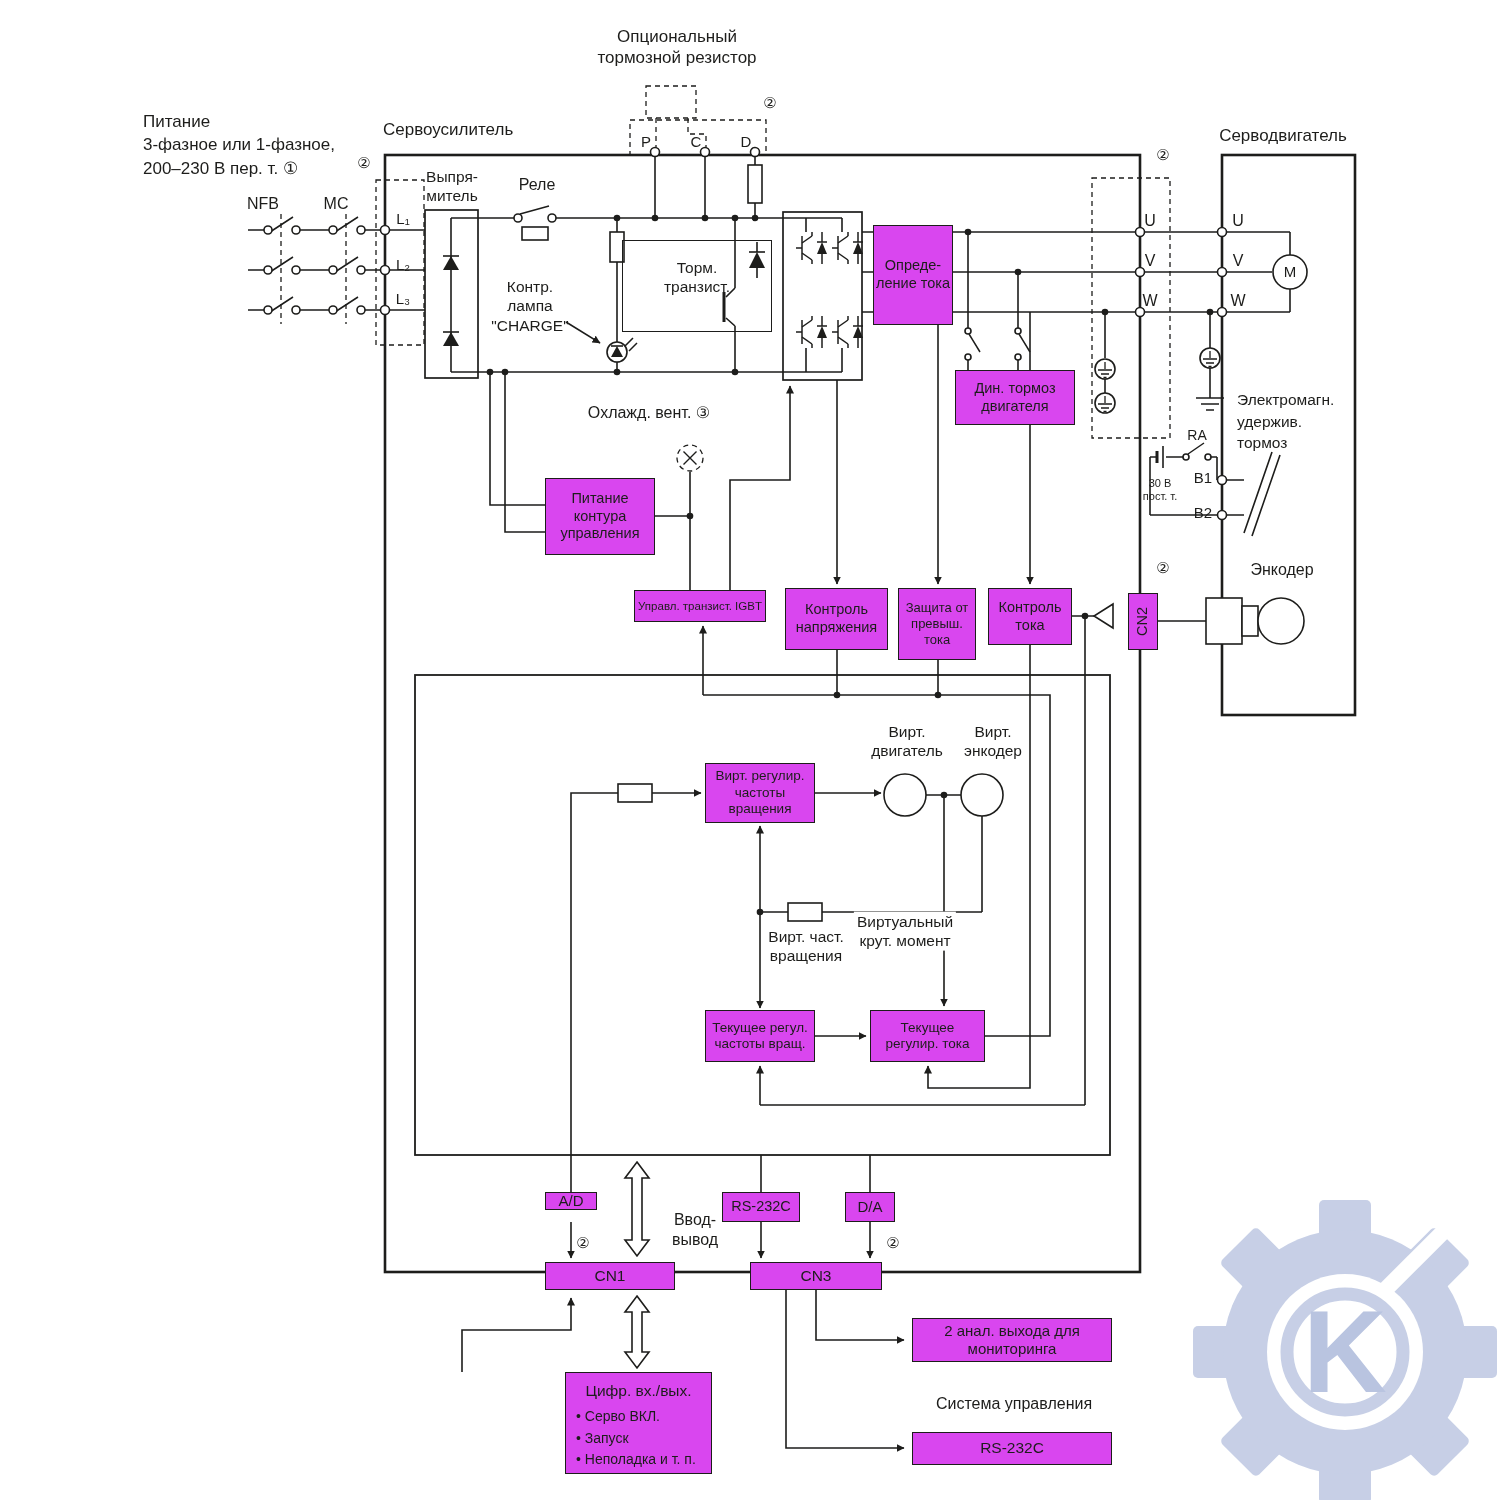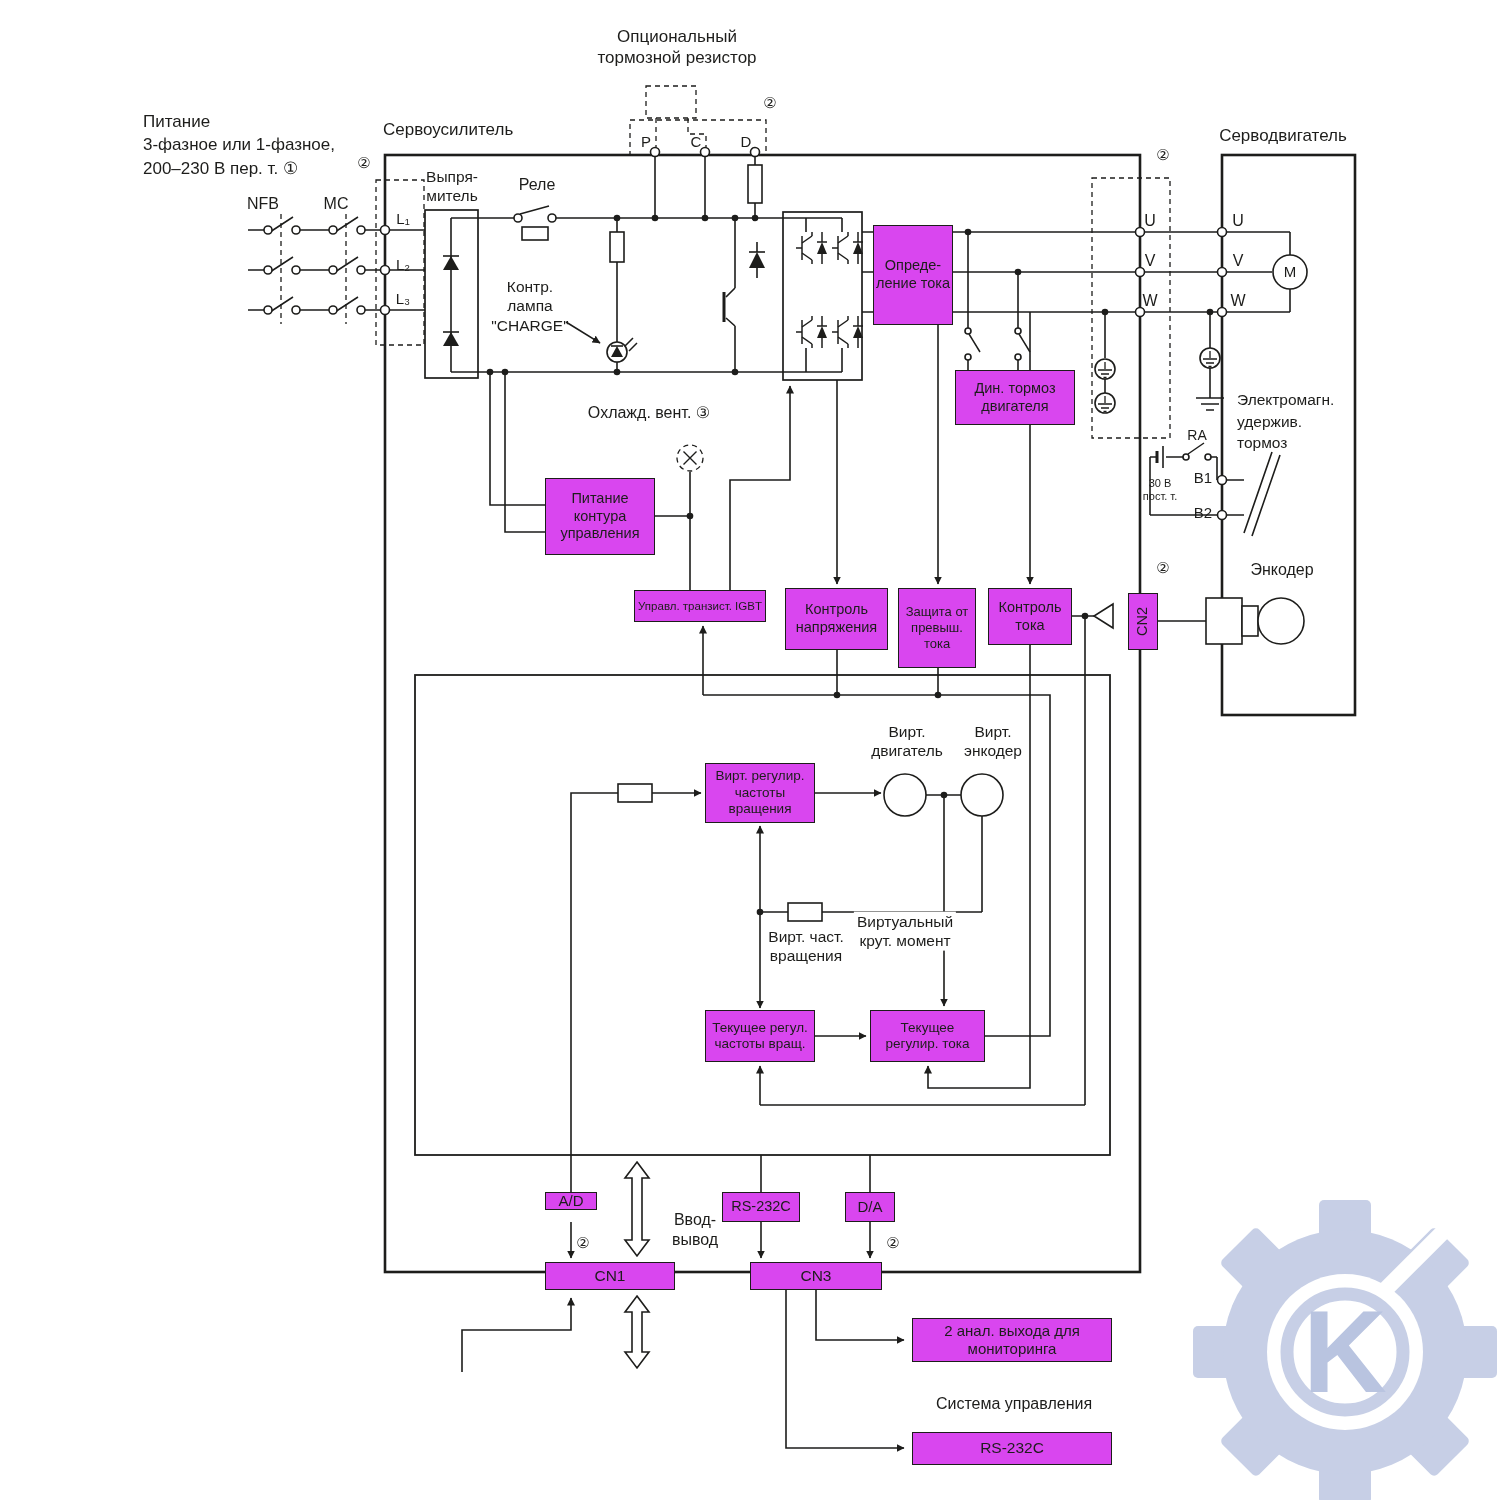--- a/index.html
+++ b/index.html
@@ -285,20 +285,22 @@
 <div class="lbl" style="left:403px;top:265px;font-size:15px">L₂</div>
 <div class="lbl" style="left:403px;top:299px;font-size:15px">L₃</div>
 
 <div class="lbl" style="left:452px;top:186px;font-size:15.5px">Выпря-
 митель</div>
 <div class="lbl" style="left:537px;top:185px;font-size:16px">Реле</div>
 <div class="lbl" style="left:530px;top:306px;font-size:15.5px">Контр.
 лампа
 "CHARGE"</div>
 
+<div class="bx clear top" style="left:622px;top:240px;width:150px;height:92px;font-size:15.5px">Торм.
+транзист.</div>
 
 <div class="lbl" style="left:646px;top:142px;font-size:15px">P</div>
 <div class="lbl" style="left:696px;top:142px;font-size:15px">C</div>
 <div class="lbl" style="left:746px;top:142px;font-size:15px">D</div>
 
 <div class="bx" style="left:873px;top:225px;width:80px;height:100px;font-size:14.5px">Опреде-
 ление тока</div>
 
 <div class="lbl" style="left:1150px;top:221px;font-size:16px">U</div>
 <div class="lbl" style="left:1150px;top:261px;font-size:16px">V</div>
@@ -311,21 +313,21 @@
 <div class="bx" style="left:955px;top:370px;width:120px;height:55px;font-size:14.5px">Дин. тормоз
 двигателя</div>
 <div class="lbl" style="left:649px;top:413px;font-size:16px">Охлажд. вент. ③</div>
 <div class="bx" style="left:545px;top:478px;width:110px;height:77px;font-size:14.5px">Питание
 контура
 управления</div>
 
 <div class="bx" style="left:634px;top:590px;width:132px;height:32px;font-size:11.5px">Управл. транзист. IGBT</div>
 <div class="bx" style="left:785px;top:588px;width:103px;height:62px;font-size:14.5px">Контроль
 напряжения</div>
-<div class="bx" style="left:898px;top:588px;width:78px;height:80px;font-size:13px">Защита от
+<div class="bx" style="left:898px;top:588px;width:78px;height:72px;font-size:13px">Защита от
 превыш.
 тока</div>
 <div class="bx" style="left:988px;top:588px;width:84px;height:57px;font-size:14.5px">Контроль
 тока</div>
 
 <div class="bx" style="left:1128px;top:593px;width:30px;height:57px;font-size:14.5px"><span class="vert">CN2</span></div>
 
 <div class="lbl" style="left:1282px;top:570px;font-size:16px">Энкодер</div>
 <div class="tl" style="left:1237px;top:389px;font-size:15.5px;line-height:1.4">Электромагн.
 удержив.
@@ -353,20 +355,26 @@
 регулир. тока</div>
 
 <div class="bx" style="left:545px;top:1192px;width:52px;height:18px;font-size:15px">A/D</div>
 <div class="lbl" style="left:695px;top:1230px;font-size:16px">Ввод-
 вывод</div>
 <div class="bx" style="left:722px;top:1192px;width:78px;height:30px;font-size:14.5px">RS-232C</div>
 <div class="bx" style="left:845px;top:1192px;width:50px;height:30px;font-size:15px">D/A</div>
 <div class="bx" style="left:545px;top:1262px;width:130px;height:28px;font-size:15.5px">CN1</div>
 <div class="bx" style="left:750px;top:1262px;width:132px;height:28px;font-size:15.5px">CN3</div>
 
+<div class="bx dio" style="left:565px;top:1372px;width:147px;height:102px">
+  <div class="t">Цифр. вх./вых.</div>
+  <div class="it">Серво ВКЛ.</div>
+  <div class="it">Запуск</div>
+  <div class="it">Неполадка и т. п.</div>
+</div>
 <div class="bx" style="left:912px;top:1318px;width:200px;height:44px;font-size:15px">2 анал. выхода для
 мониторинга</div>
 <div class="lbl" style="left:1014px;top:1404px;font-size:16px">Система управления</div>
 <div class="bx" style="left:912px;top:1432px;width:200px;height:33px;font-size:15.5px">RS-232C</div>
 
 <div class="mk" style="left:364px;top:163px">②</div>
 <div class="mk" style="left:770px;top:103px">②</div>
 <div class="mk" style="left:1163px;top:155px">②</div>
 <div class="mk" style="left:1163px;top:568px">②</div>
 <div class="mk" style="left:583px;top:1243px">②</div>

